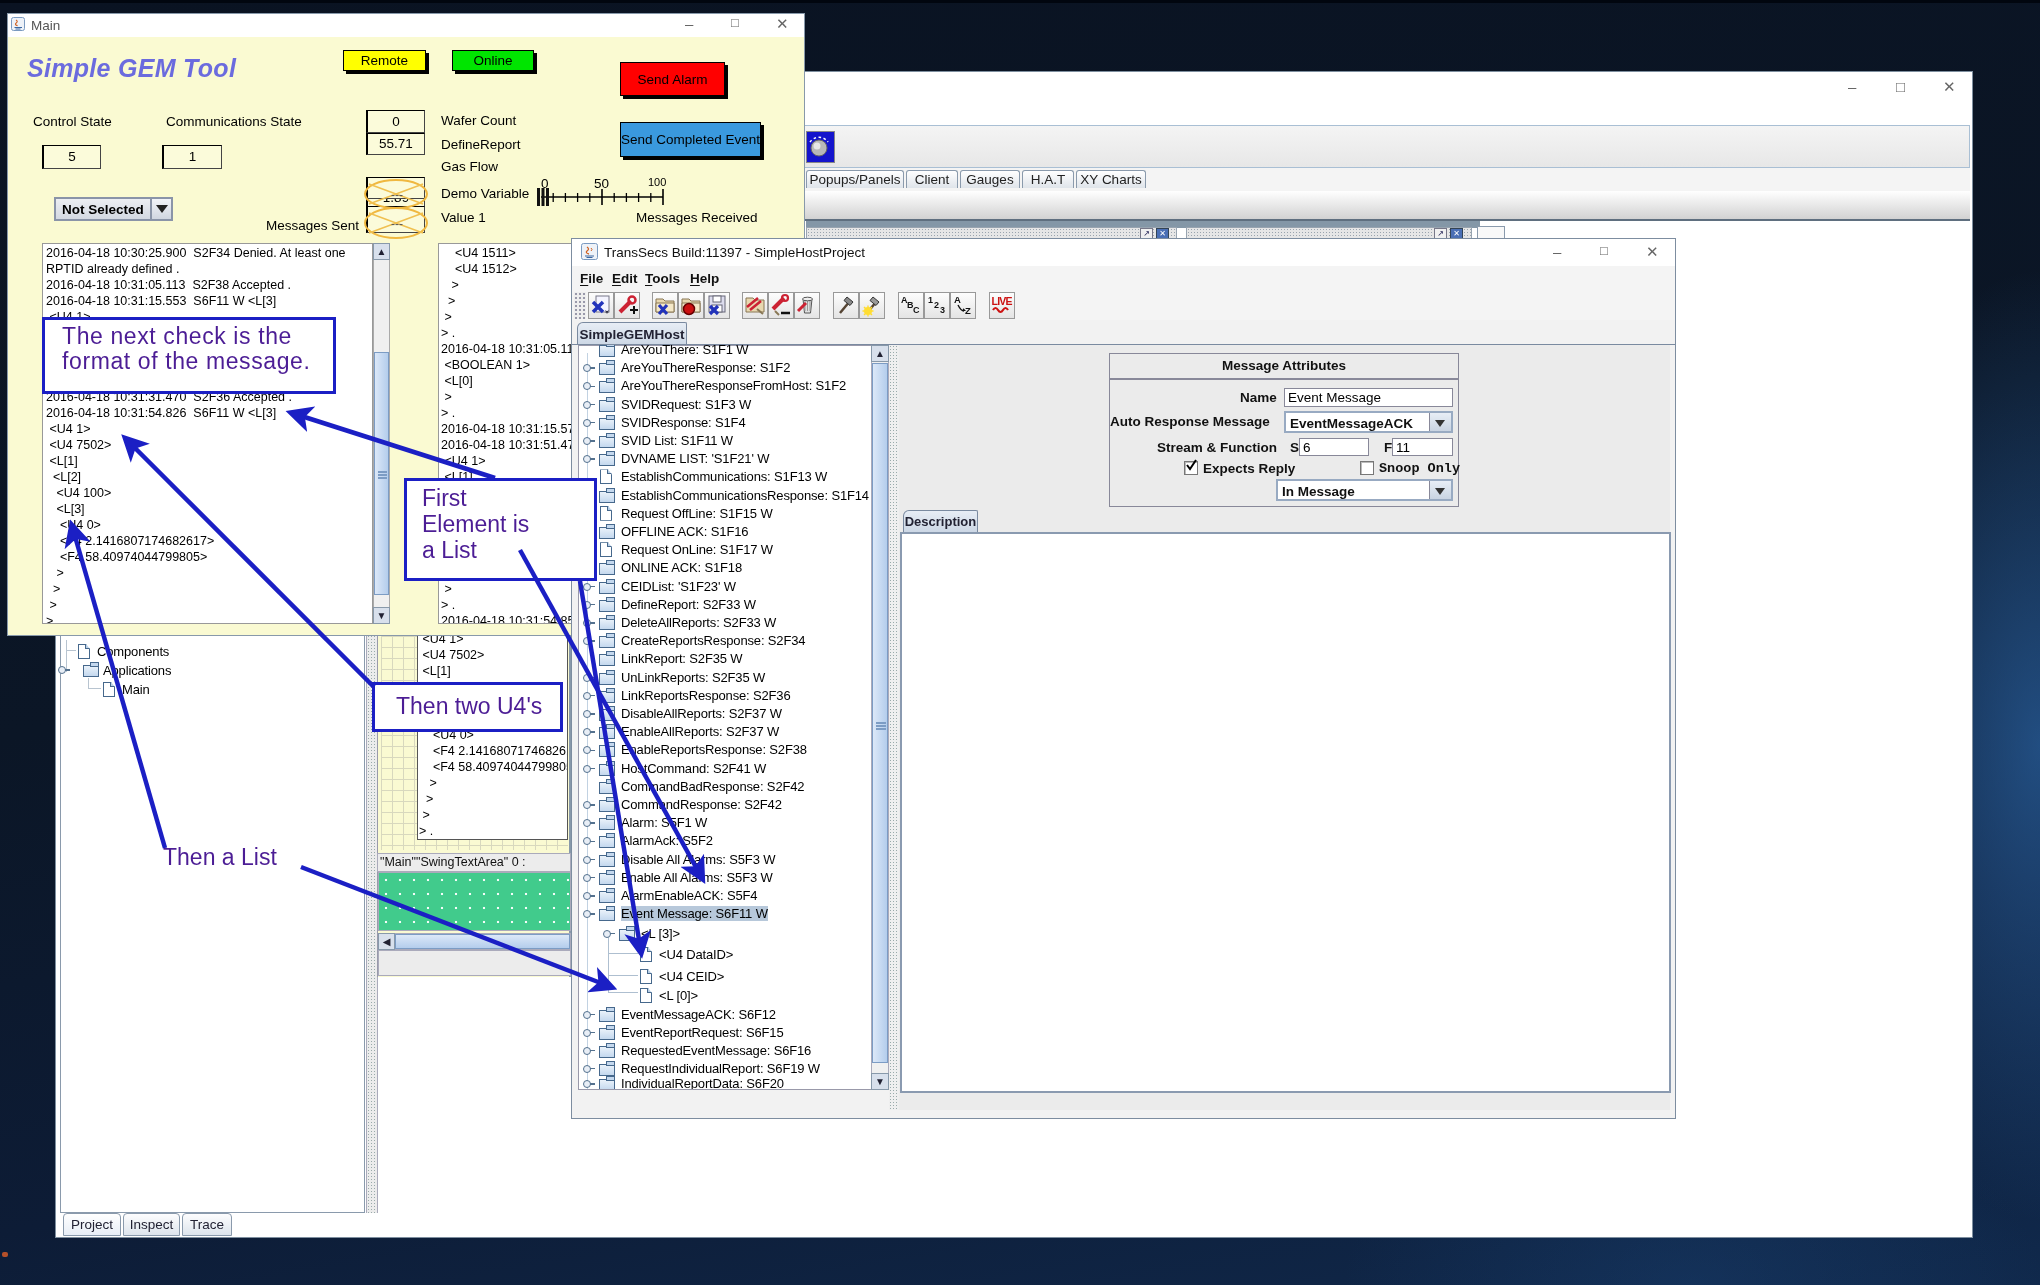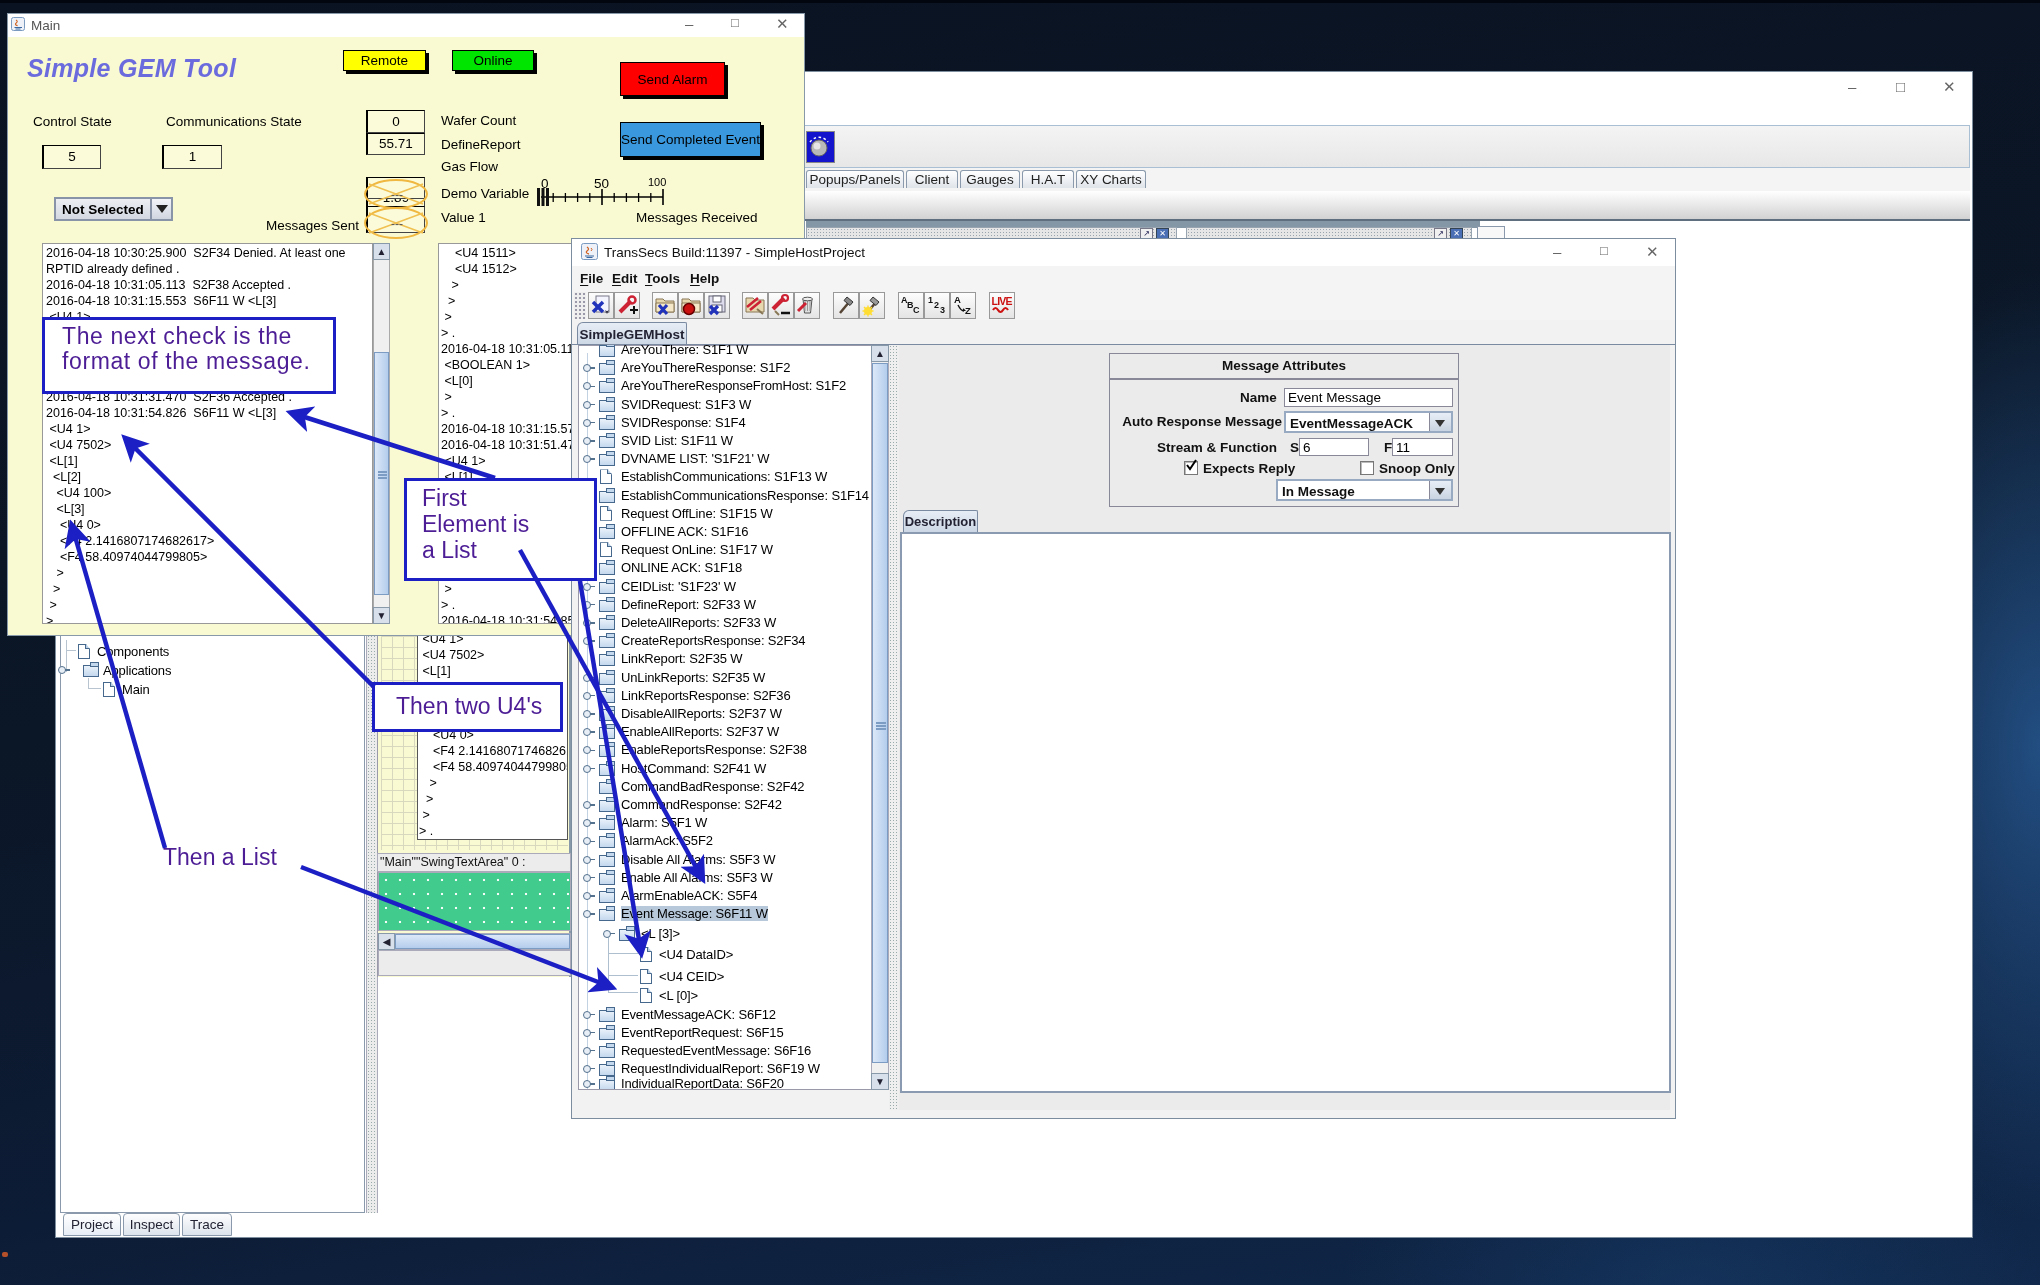--- a/index.html
+++ b/index.html
@@ -406,36 +406,36 @@
   <div style="position:absolute;left:3px;top:364px;width:10px;height:1.5px;background:#7c9cc4;"></div>
 </div>
 <div id="tssplit" class="abs z3"></div>
 <div id="rpanel" class="abs z3"></div>
 
 <div class="mapanel abs z3" style="left:1109px;top:353px;width:350px;height:26px;"></div>
 <div class="abs z3 malbl" style="left:1109px;top:358px;width:350px;text-align:center;">Message Attributes</div>
 <div class="mapanel abs z3" style="left:1109px;top:379px;width:350px;height:128px;"></div>
 <div class="abs z3 malbl" style="left:1240px;top:390px;">Name</div>
 <div class="mafield abs z3" style="left:1284px;top:388px;width:169px;height:19px;line-height:18px;font-weight:normal;">Event Message</div>
-<div class="abs z3 malbl" style="left:1110px;top:414px;width:172px;text-align:right;">Auto Response Message</div>
+<div class="abs z3 malbl" style="left:1110px;top:414px;width:172px;">Auto Response Message</div>
 <div class="combo abs z3" style="left:1284px;top:411px;width:169px;height:22px;line-height:21px;">EventMessageACK<div class="cbtn">
       <div class="tri"></div>
     </div></div>
 <div class="abs z3 malbl" style="left:1157px;top:440px;">Stream &amp; Function</div>
 <div class="abs z3 malbl" style="left:1290px;top:440px;">S</div>
 <div class="mafield abs z3" style="left:1299px;top:438px;width:70px;height:18px;line-height:17px;">6</div>
 <div class="abs z3 malbl" style="left:1384px;top:440px;">F</div>
 <div class="mafield abs z3" style="left:1392px;top:438px;width:61px;height:18px;line-height:17px;">11</div>
 <div class="chk abs z3" style="left:1184px;top:461px;"></div>
 <div class="abs z3" style="left:1184px;top:456px;width:16px;height:16px;"><svg width="16" height="16">
       <path d="M3 9 L6 13 L12 4" stroke="#000" stroke-width="2" fill="none"></path>
     </svg></div>
 <div class="abs z3 malbl" style="left:1203px;top:461px;">Expects Reply</div>
 <div class="chk abs z3" style="left:1360px;top:461px;"></div>
-<div class="abs z3 malbl" style="left:1379px;top:461px;">Snoop Only</div>
+<div class="abs z3 malbl" style="left:1379px;top:461px;font-family:Liberation Mono, monospace;">Snoop Only</div>
 <div class="combo abs z3" style="left:1276px;top:479px;width:177px;height:22px;line-height:21px;">In Message<div class="cbtn">
       <div class="tri"></div>
     </div></div>
 <div id="desctab" class="abs z3">Description</div>
 <div id="descbox" class="abs z3"></div>
 
 <div id="treerows" class="abs z3" style="left:578px;top:345px;width:292px;height:744px;overflow:hidden;">
 <div style="position:absolute;left:9px;top:8px;width:1px;height:1000px;background:#c2d2e2;"></div>
 <div style="position:absolute;left:30px;top:590px;width:1px;height:57px;background:#aebfd0;"></div>
 <div style="position:absolute;left:30px;top:608px;width:30px;height:1px;background:#aebfd0;"></div>

